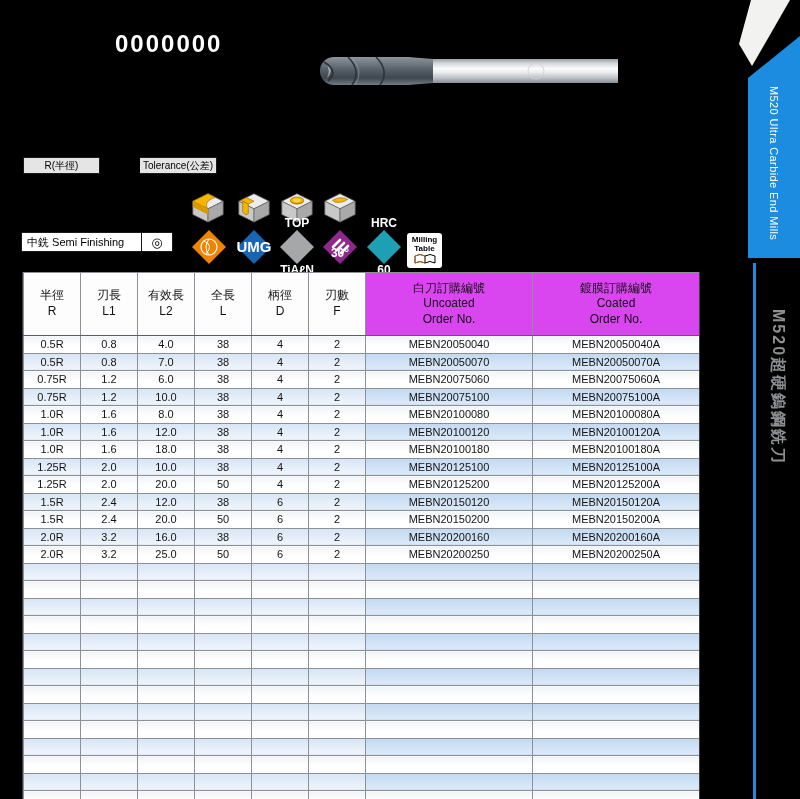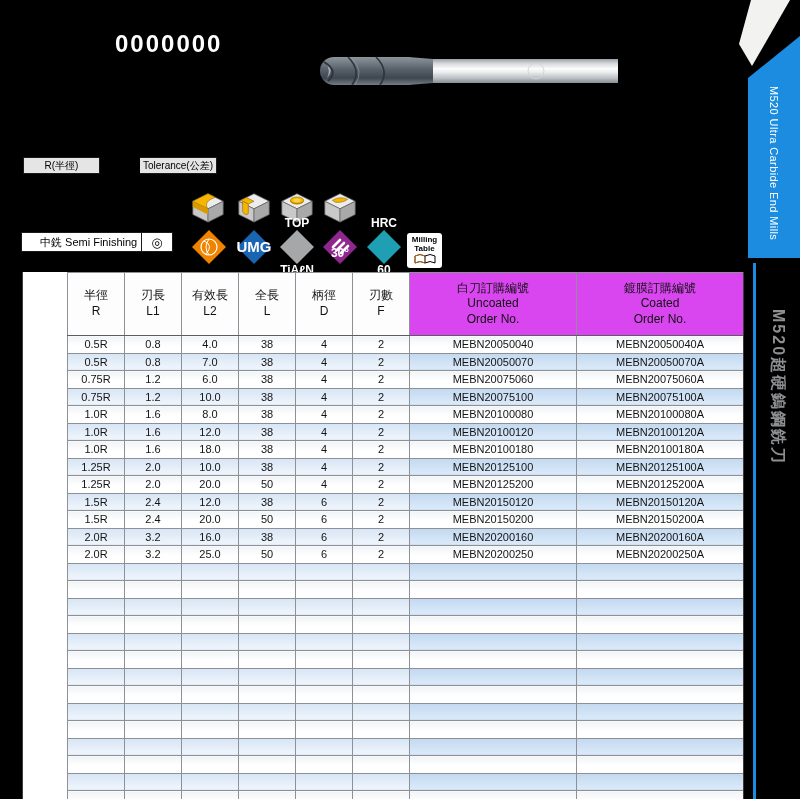--- a/index.html
+++ b/index.html
@@ -17,39 +17,39 @@
             display:flex;align-items:center;justify-content:center;font-size:10px;color:#000;}
   .spec-box+.spec-box{border-left:none;margin-left:40px;}
 
   
   .app-icon{top:188px;width:36px;height:36px;}
 
   
   .finishing-row{left:21px;top:232px;display:flex;}
   .fin-cell{box-sizing:border-box;height:20px;background:#fff;border:1px solid #1a1a1a;
             display:flex;align-items:center;font-size:11px;color:#000;}
-  .fin-label{width:121px;padding-left:18px;}
+  .fin-label{width:121px;padding-left:5px;}
   .fin-sym{width:31px;border-left:none;justify-content:center;font-size:13px;}
 
   
   .badge{top:230px;width:34px;height:34px;}
   .badge .sq{position:absolute;left:5px;top:5px;width:24px;height:24px;transform:rotate(45deg);}
   .badge .ct{position:absolute;left:0;top:0;width:34px;height:34px;display:flex;flex-direction:column;
              align-items:center;justify-content:center;color:#fff;font-weight:bold;line-height:1.05;text-align:center;}
   .bg-orange{background:#f08300;} .bg-blue{background:#1a65b2;} .bg-gray{background:#a6a7a9;}
   .bg-purple{background:#90278e;} .bg-teal{background:#1f9fb4;}
   .t9{font-size:15px;} .t8{font-size:12px;gap:34px;}
 
   .milling-table{left:407px;top:233px;width:35px;height:35px;background:#fff;border-radius:3px;
                  display:flex;flex-direction:column;align-items:center;justify-content:center;}
   .milling-table .txt{font-size:8px;font-weight:bold;color:#000;line-height:1.05;text-align:center;}
 
   
   .table-wrap{left:22px;top:272px;width:676px;height:527px;overflow:hidden;background:#fff;
-              border-left:1px solid #3c3c3c;border-right:1px solid #3c3c3c;padding-left:44px;}
+              border-left:1px solid #3c3c3c;border-right:1px solid #3c3c3c;}
   table{border-collapse:collapse;table-layout:fixed;width:676px;}
   th,td{border:1px solid #8d9195;padding:0;overflow:hidden;white-space:nowrap;}
   thead th{height:62px;background:#fdfdfe;font-weight:normal;font-size:12px;color:#111;
            text-align:center;vertical-align:middle;line-height:1.3;border-bottom:1px solid #5a5e62;}
   thead th:nth-child(n+7){background:#d946ef;}
   td{height:16.5px;font-size:11px;color:#141414;text-align:center;}
   tbody tr:nth-child(odd)  td{background:linear-gradient(180deg,#f1f3f5 0%,#ffffff 55%);}
   tbody tr:nth-child(even) td{background:linear-gradient(180deg,#d7e5f5 0%,#ecf3fb 85%);}
   tbody tr:nth-child(even) td:nth-child(n+7){background:linear-gradient(180deg,#c3d9f0 0%,#d8e8f8 85%);}
   col.c-n{width:57px;} col.c-w{width:167px;}

